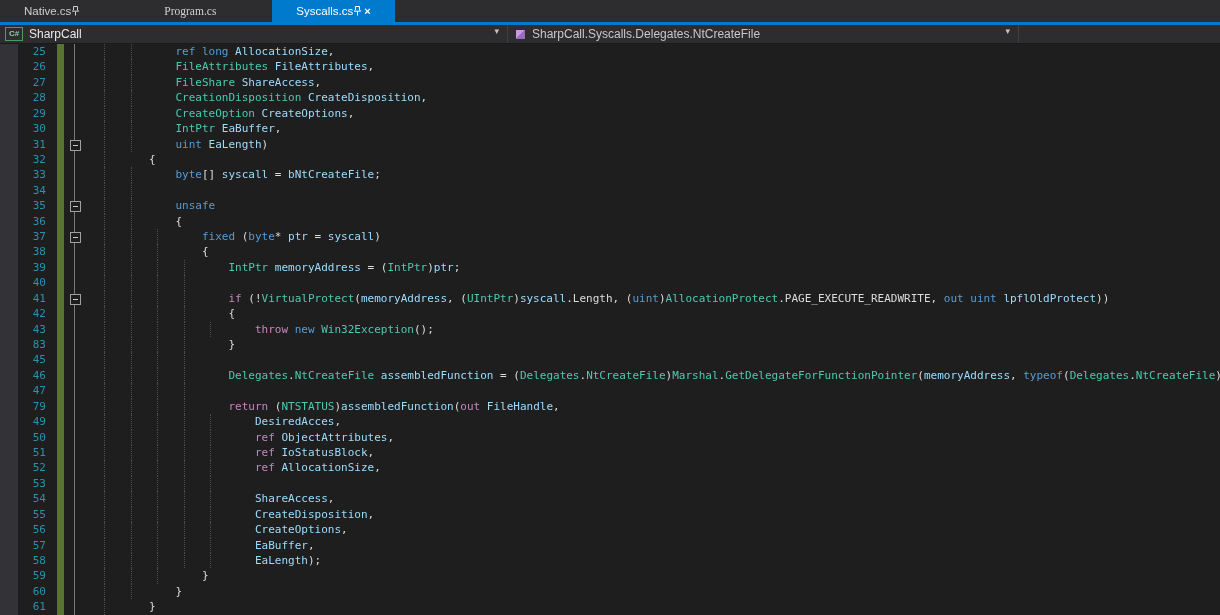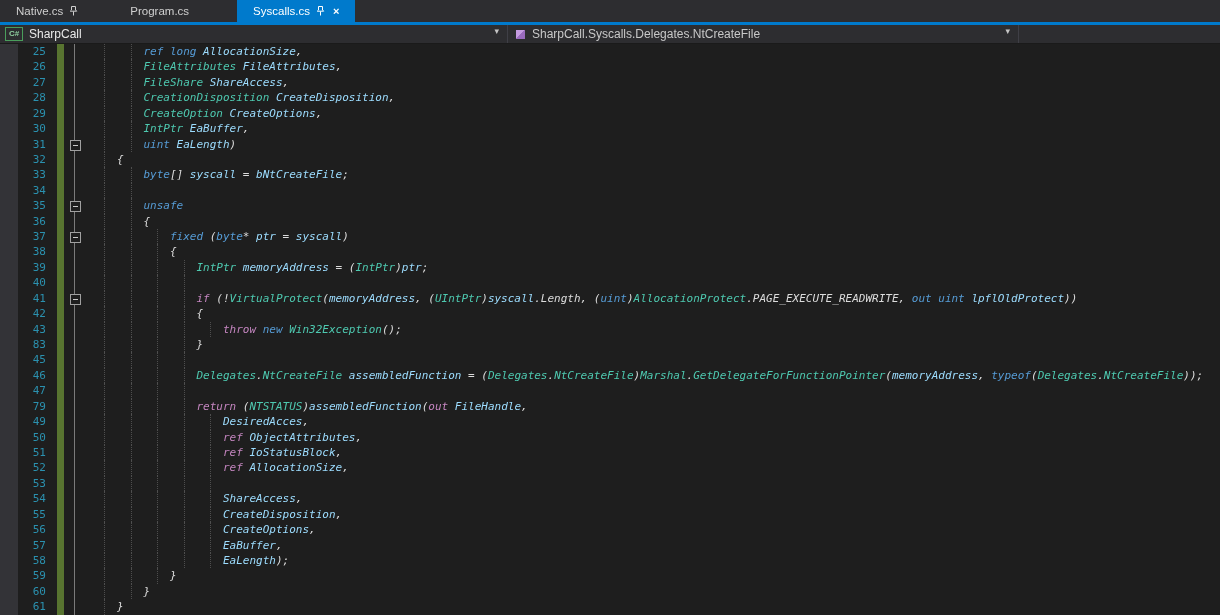--- a/index.html
+++ b/index.html
@@ -2,23 +2,23 @@
 <html><head>
 <meta charset="utf-8">
 <style>
   html,body{margin:0;padding:0;background:#1E1E1E;}
   .window{position:relative;width:1220px;height:615px;background:#1E1E1E;overflow:hidden;
           font-family:"Liberation Sans",sans-serif;}
 
   
   .tabbar{position:absolute;left:0;top:0;width:100%;height:22px;background:#2D2D30;
           display:flex;align-items:stretch;}
-  .tab{display:flex;align-items:center;gap:6px;padding:0 16px;color:#CFCFCF;font-size:11.5px;cursor:default;}
+  .tab{display:flex;align-items:center;padding:0 24px;color:#CFCFCF;font-size:11.5px;cursor:default;}
   .tab .pin svg{display:block;}
-  .tab.t2{margin-left:20px;}
+  .tab.t2{margin-left:36px;font-family:Liberation Serif, serif;}
   .tab.t3{margin-left:32px;background:#007ACC;color:#FFFFFF;}
   .closex{font-size:11px;line-height:11px;color:#FFFFFF;font-weight:bold;margin-left:2px;}
   .bluebar{position:absolute;left:0;top:22px;width:100%;height:3px;background:#007ACC;}
 
   
   .navbar{position:absolute;left:0;top:25px;width:100%;height:19px;background:#2D2D30;
           display:flex;align-items:stretch;border-bottom:1px solid #1A1A1A;box-sizing:border-box;}
   .combo{display:flex;align-items:center;font-size:12px;color:#E8E8E8;position:relative;box-sizing:border-box;}
   .combo1{width:508px;border-right:1px solid #3F3F46;padding-left:5px;}
   .combo2{width:511px;border-right:1px solid #3F3F46;padding-left:8px;color:#C8C8C8;}
@@ -30,21 +30,21 @@
 
   
   .editor{position:absolute;left:0;top:44px;width:1220px;height:571px;background:#1E1E1E;
           font-family:"DejaVu Sans Mono",monospace;font-size:11px;}
   .bp-margin{position:absolute;left:0;top:0;width:18px;height:100%;background:#333337;}
   .changebar{position:absolute;left:57px;top:0;width:7px;height:100%;background:#587430;}
   .foldline{position:absolute;left:74px;top:0;width:1px;height:100%;background:#7A7A7A;}
   .code{position:absolute;left:0;top:0;width:100%;height:100%;}
   .cl{position:relative;height:15.43px;line-height:15.43px;}
   .ln{position:absolute;left:18px;top:0;width:28px;text-align:right;color:#2B91AF;}
-  .ct{position:absolute;left:64px;top:0;white-space:pre;color:#DCDCDC;font-style:italic;}
+  .ct{position:absolute;left:96px;top:0;white-space:pre;color:#DCDCDC;}
   .ig{position:absolute;top:0;bottom:0;width:0;border-left:1px dotted #4E4E4E;}
   .tk-k{color:#569CD6;} .tk-c{color:#C586C0;} .tk-t{color:#4EC9B0;}
   .tk-v{color:#9CDCFE;} .tk-p{color:#DCDCDC;}
   .fbox{position:absolute;left:70px;width:9px;height:9px;border:1px solid #A0A0A0;
         background:#1E1E1E;box-sizing:content-box;cursor:pointer;}
   .fbox span{position:absolute;left:2px;top:4px;width:5px;height:1px;background:#C8C8C8;}
 </style>
 </head>
 <body>
 

